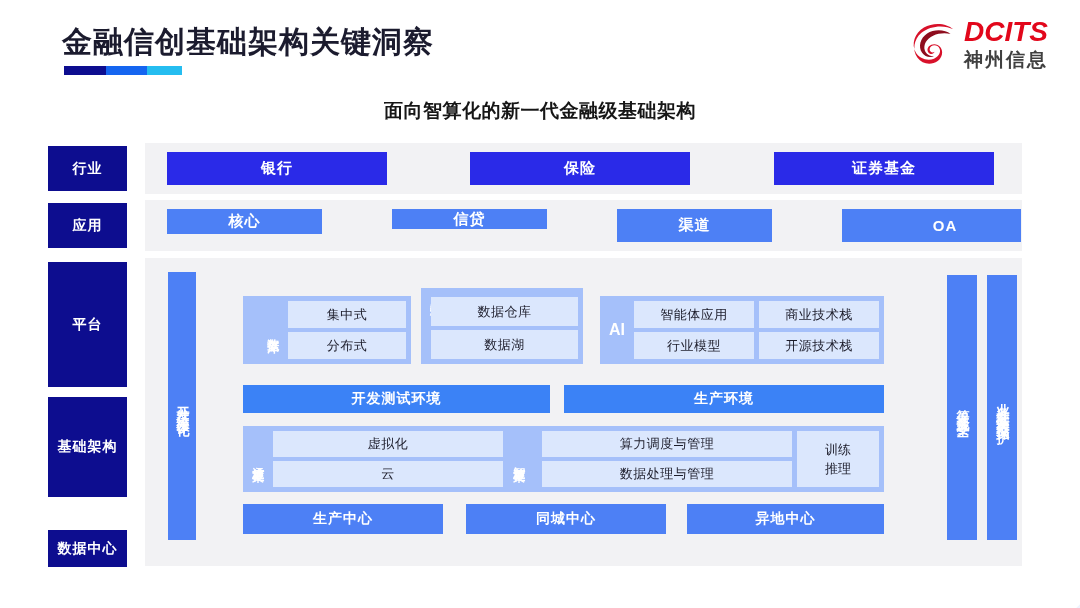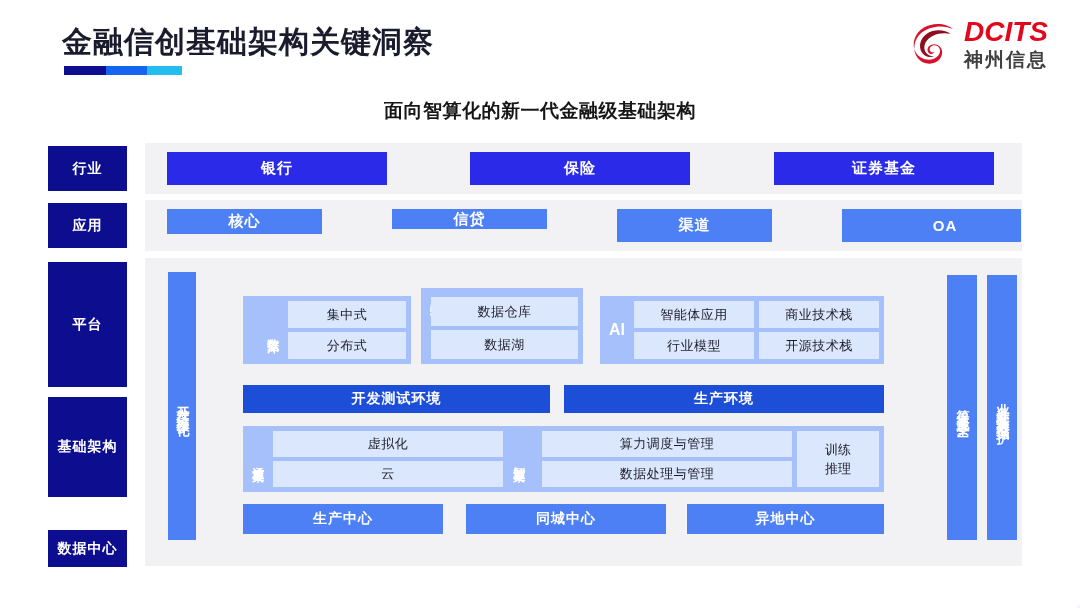--- a/index.html
+++ b/index.html
@@ -110,21 +110,21 @@
 
   .card-db{left:243px;top:296px;width:168px;height:68px;padding-left:20px;}
   .card-da{left:421px;top:288px;width:162px;height:76px;flex-direction:column;}
   .card-ai{left:600px;top:296px;width:284px;height:68px;}
   .card-ai .card-body{flex-direction:row;gap:5px;}
   .ai-col{display:flex;flex-direction:column;gap:4px;flex:1 1 0;}
   .card-ai .card-label{width:24px;writing-mode:horizontal-tb;font-size:16px;letter-spacing:0;}
 
   
   .envbar{
-    position:absolute;background:#1d4ed8;color:#fff;font-weight:bold;font-size:14px;
+    position:absolute;background:#3b82f6;color:#fff;font-weight:bold;font-size:14px;
     display:flex;align-items:center;justify-content:center;letter-spacing:1px;height:28px;
   }
   .env-dev{left:243px;top:385px;width:307px;}
   .env-prod{left:564px;top:385px;width:320px;}
 
   
   .card-general{left:243px;top:426px;width:265px;height:66px;}
   .card-smart{left:504px;top:426px;width:380px;height:66px;}
   .card-smart .card-body{flex-direction:row;gap:5px;margin-left:13px;}
   .smart-col{display:flex;flex-direction:column;gap:4px;flex:1 1 0;}

